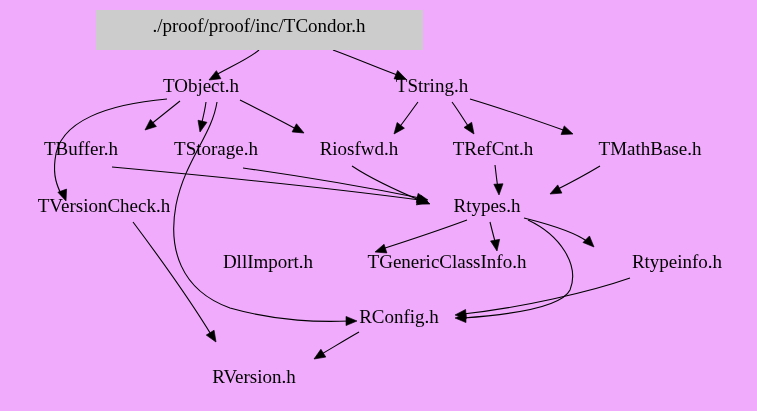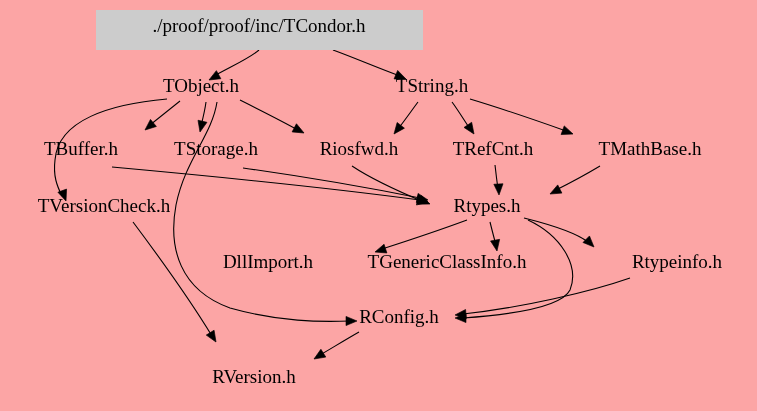--- a/index.html
+++ b/index.html
@@ -10,21 +10,21 @@
   body {
     width: 757px;
     height: 411px;
     font-family: "Liberation Serif", "DejaVu Serif", serif;
     overflow: hidden;
   }
   #graph-root {
     position: relative;
     width: 757px;
     height: 411px;
-    background: #fca5a5;
+    background: #f0abfc;
   }
   svg#graph-svg {
     position: absolute;
     left: 0;
     top: 0;
     width: 757px;
     height: 411px;
     display: block;
   }
   .node-label {

